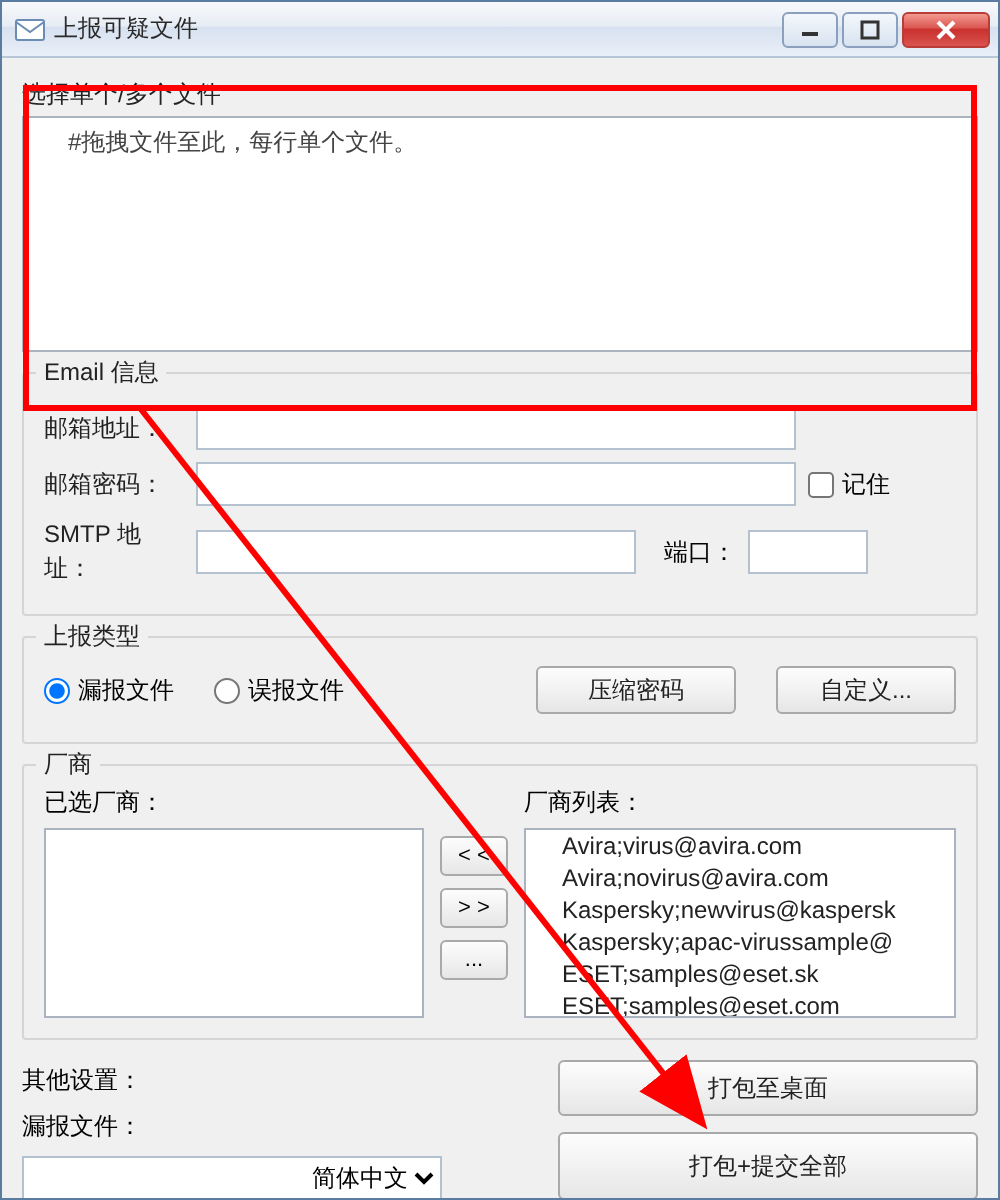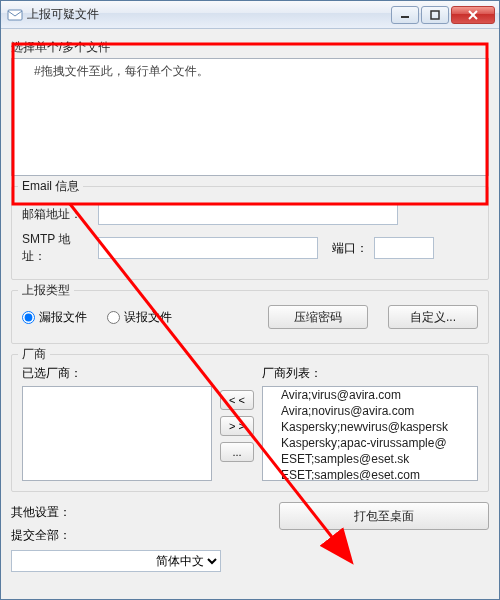--- a/index.html
+++ b/index.html
@@ -203,20 +203,28 @@
   <div class="client">
 
     <div class="section-label">选择单个/多个文件</div>
     <div class="textarea-wrap"><span>#拖拽文件至此，每行单个文件。</span></div>
 
     <div class="pseudo-fieldset">
       <span class="legend">Email 信息</span>
       <div class="row">
         <label class="lbl">邮箱地址：</label>
         <input type="text" style="width: 300px;">
+      </div>
+      <div class="row">
+        <label class="lbl">邮箱密码：</label>
+        <input type="password" style="width: 300px;">
+        <span class="checkbox">
+          <input type="checkbox" style="">
+          <span>记住</span>
+        </span>
       </div>
       <div class="row">
         <label class="lbl">SMTP 地址：</label>
         <input type="text" style="width: 220px;">
         <span style="margin-left:8px">端口：</span>
         <input type="text" style="width: 60px;">
       </div>
     </div>
 
     <div class="pseudo-fieldset" style="padding-top:8px;padding-bottom:8px">
@@ -258,27 +266,28 @@
               <div class="item">ESET;samples@eset.sk</div>
               <div class="item">ESET;samples@eset.com</div>
             </div>
         </div>
       </div>
     </div>
 
     <div style="display:flex;gap:10px;margin-top:6px">
       <div style="flex:0 0 230px">
         <div style="margin:6px 0">其他设置：</div>
-        <div style="margin:6px 0">提交全部：</div>
+        <div style="margin:6px 0">漏报文件：</div>
         <select style="width:210px">
           <option>简体中文</option>
         </select>
       </div>
       <div style="flex:1;display:flex;flex-direction:column;align-items:flex-end">
         <span class="btn big">打包至桌面</span>
+        <span class="btn big" style="height:34px">打包+提交全部</span>
       </div>
     </div>
 
   </div>
 </div>
 
 <svg class="annot" viewBox="0 0 500 600">
   <rect x="13" y="44" width="474" height="160" fill="none" stroke="#ff0000" stroke-width="3"></rect>
   <defs>
     <marker id="arrowhead" markerWidth="12" markerHeight="10" refX="10" refY="5" orient="auto">

